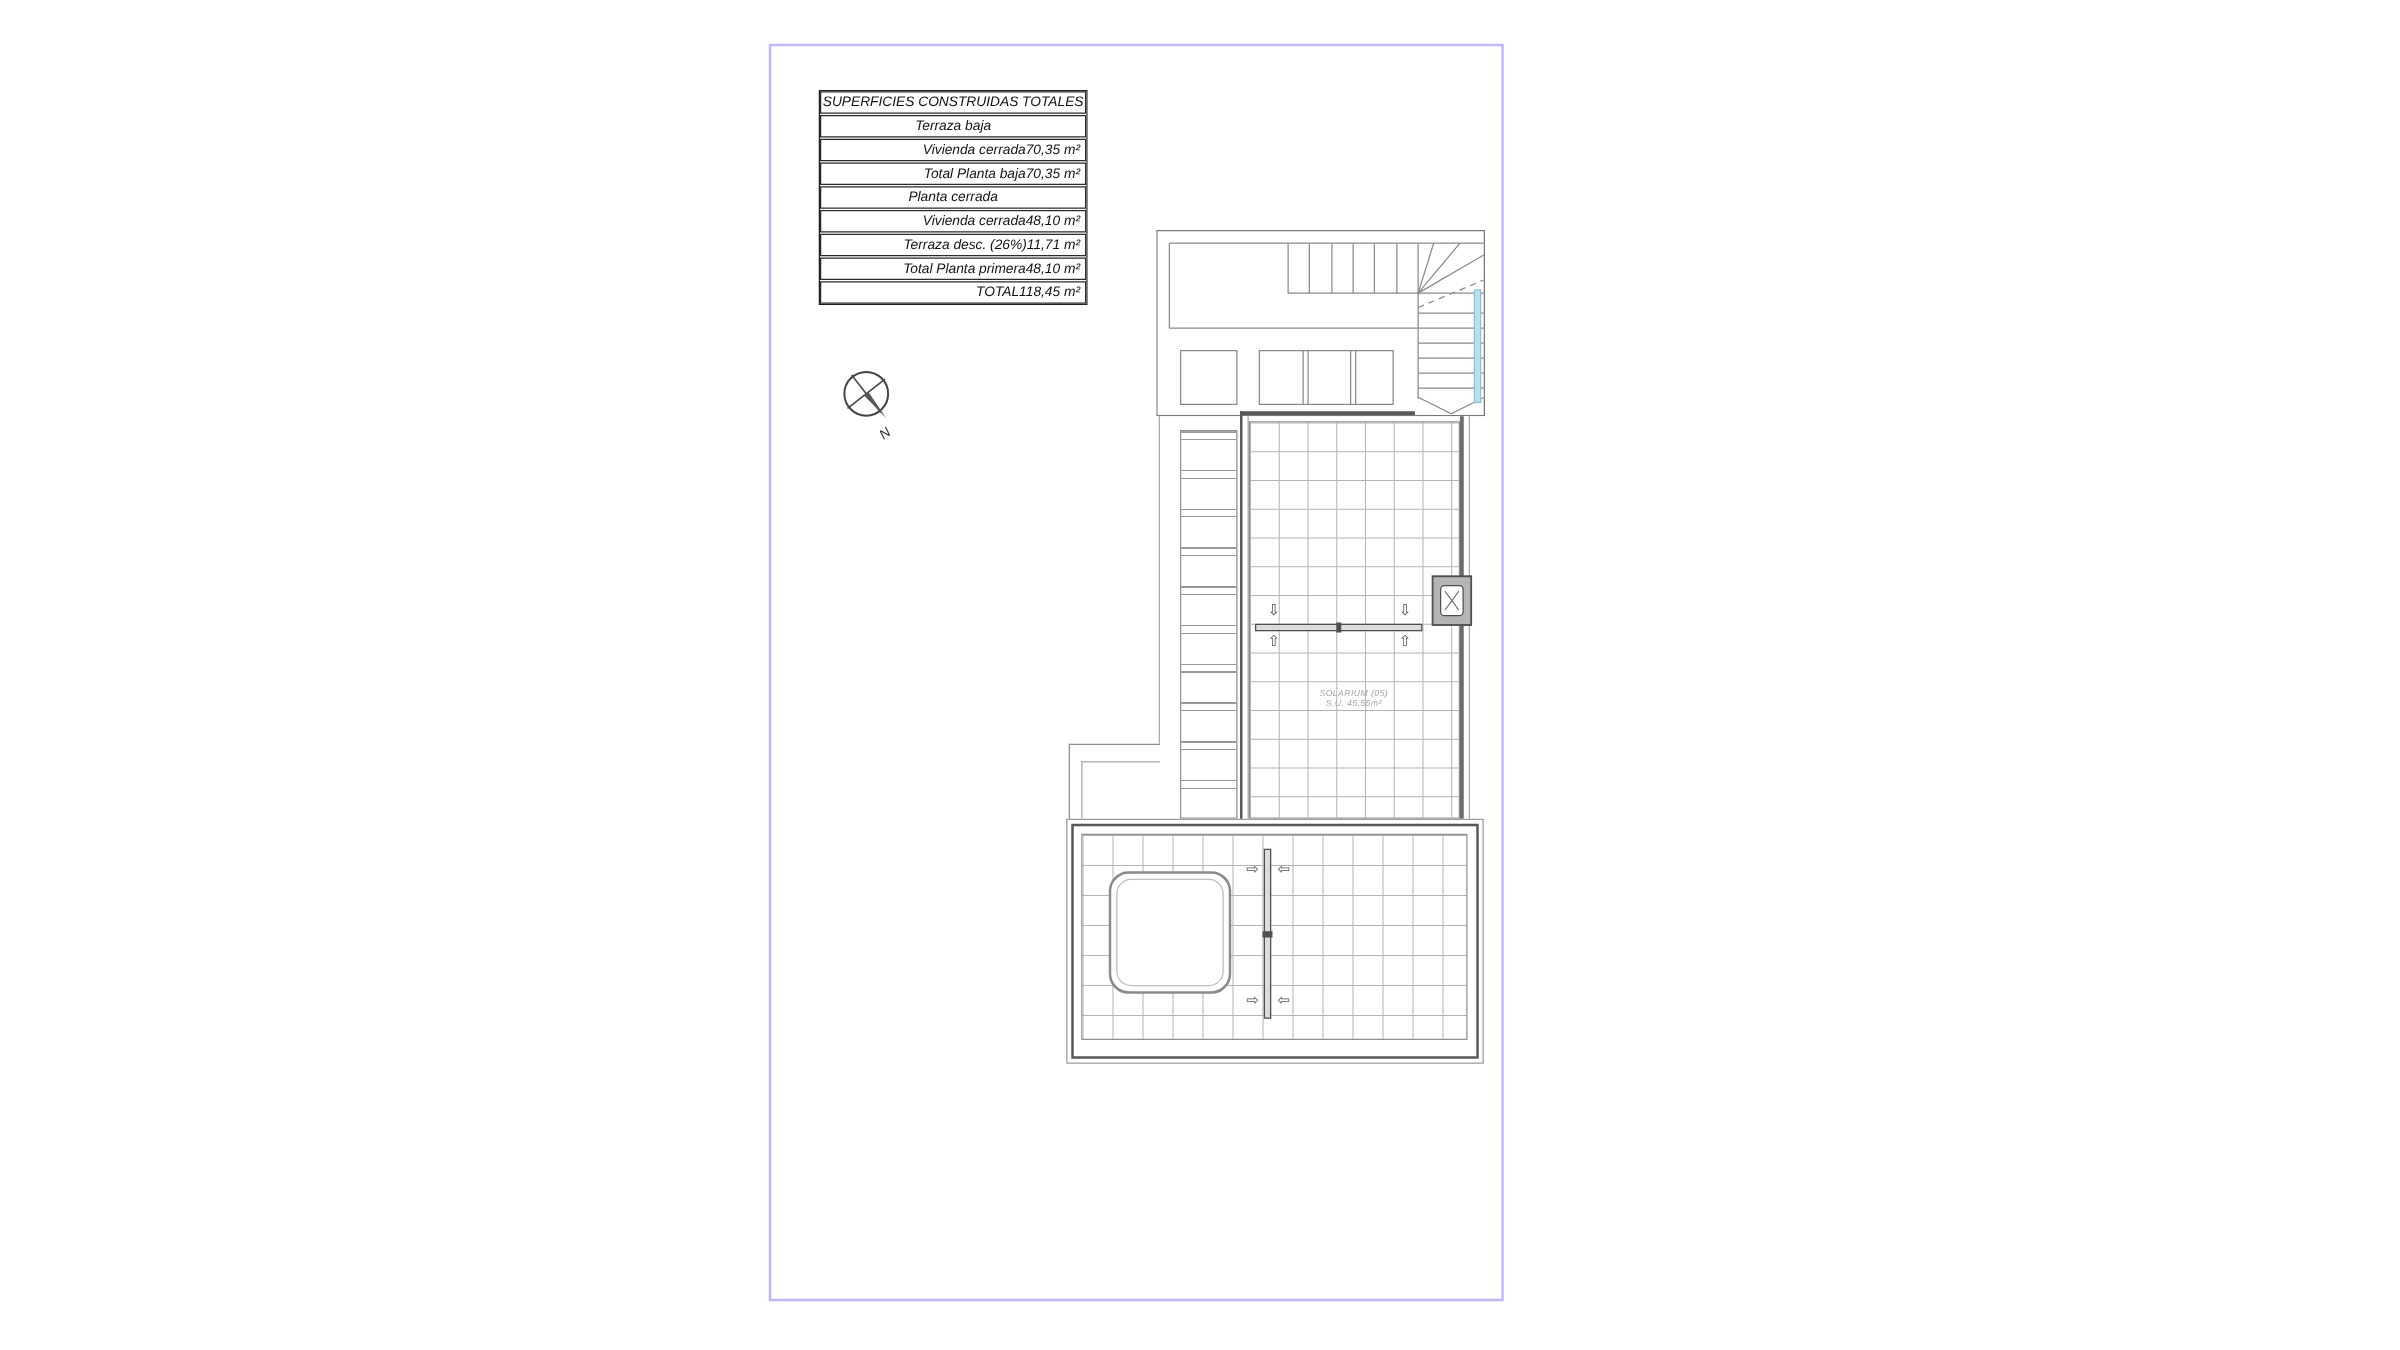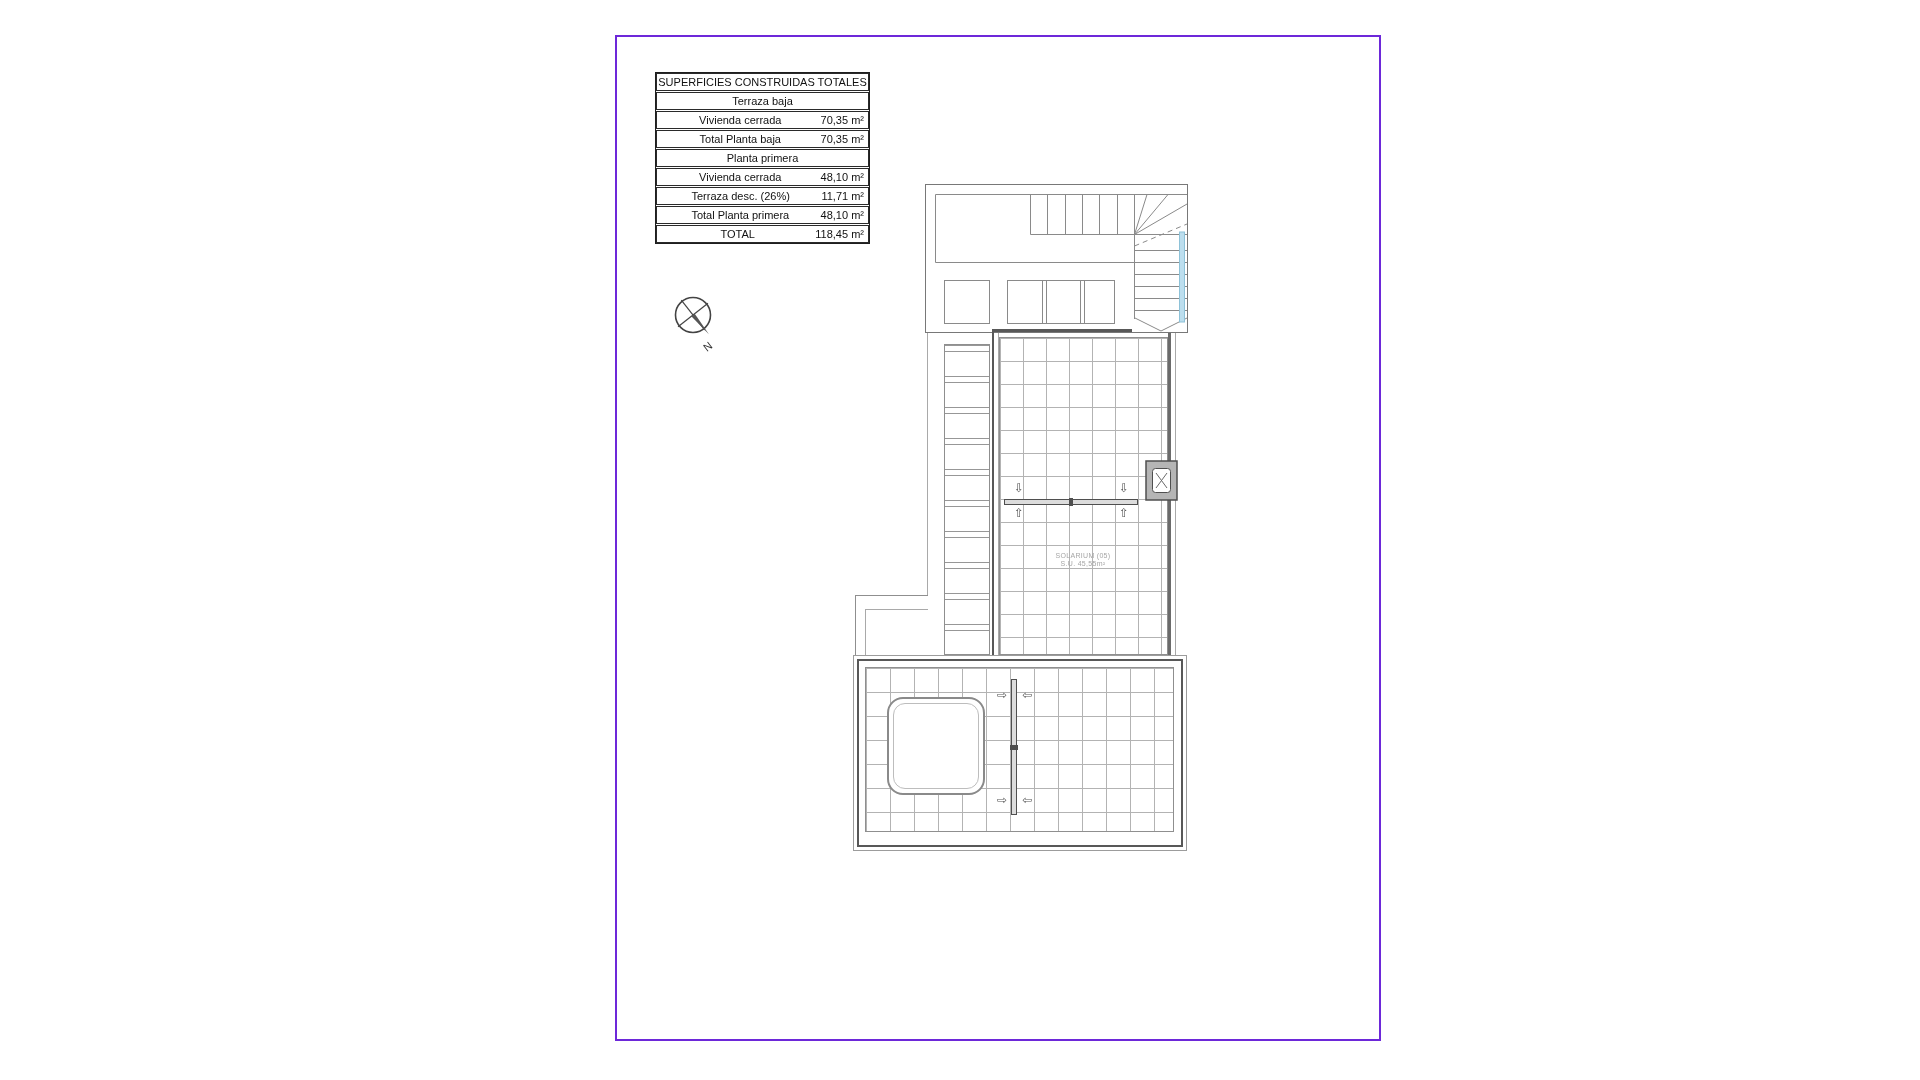--- a/index.html
+++ b/index.html
@@ -1,32 +1,32 @@
 <!DOCTYPE html>
 <html><head>
 <meta charset="utf-8">
 <style>
   * { margin:0; padding:0; box-sizing:border-box; }
   html,body { width:1920px; height:1080px; background:#ffffff; overflow:hidden;
               font-family:"Liberation Sans", sans-serif; }
   .abs { position:absolute; }
 
   
-  .sheet { position:absolute; left:615px; top:35px; width:766px; height:1006px;
-           border:2px solid #6d28d9; background:#ffffff; }
+  .sheet { position:absolute; left:615px; top:35px; width:588px; height:1006px;
+           border:2px solid #c4b5fd; background:#ffffff;font-style:italic; }
 
   
   .areas { position:absolute; left:38px; top:35px; width:215px;
            border:1px solid #1f1f1f; background:#fff; }
   .trow { border:1px solid #2a2a2a; height:18px; margin-bottom:1px;
           display:flex; align-items:center; font-size:11px; color:#111;
           line-height:16px; background:#fff; }
   .trow:last-child { margin-bottom:0; }
   .trow.center { justify-content:center; }
-  .trow .lbl { flex:1; padding-left:3px; text-align:center; }
+  .trow .lbl { flex:1; padding-left:3px; text-align:right; }
   .trow .val { padding-right:4px; text-align:center; white-space:nowrap; }
 
   
   .wline { position:absolute; background:#666; }
   .thin  { position:absolute; background:#a9a9a9; }
 
   .tiles { position:absolute; border:1px solid #8f8f8f;
            background-image:
              linear-gradient(#b3b3b3 1px, transparent 1px),
              linear-gradient(90deg,#b3b3b3 1px, transparent 1px);
@@ -79,21 +79,21 @@
     </div>
     <div class="trow">
       <span class="lbl">Vivienda cerrada</span>
       <span class="val">70,35 m²</span>
     </div>
     <div class="trow">
       <span class="lbl">Total Planta baja</span>
       <span class="val">70,35 m²</span>
     </div>
     <div class="trow center">
-      <span>Planta primera</span>
+      <span>Planta cerrada</span>
     </div>
     <div class="trow">
       <span class="lbl">Vivienda cerrada</span>
       <span class="val">48,10 m²</span>
     </div>
     <div class="trow">
       <span class="lbl">Terraza desc. (26%)</span>
       <span class="val">11,71 m²</span>
     </div>
     <div class="trow">

